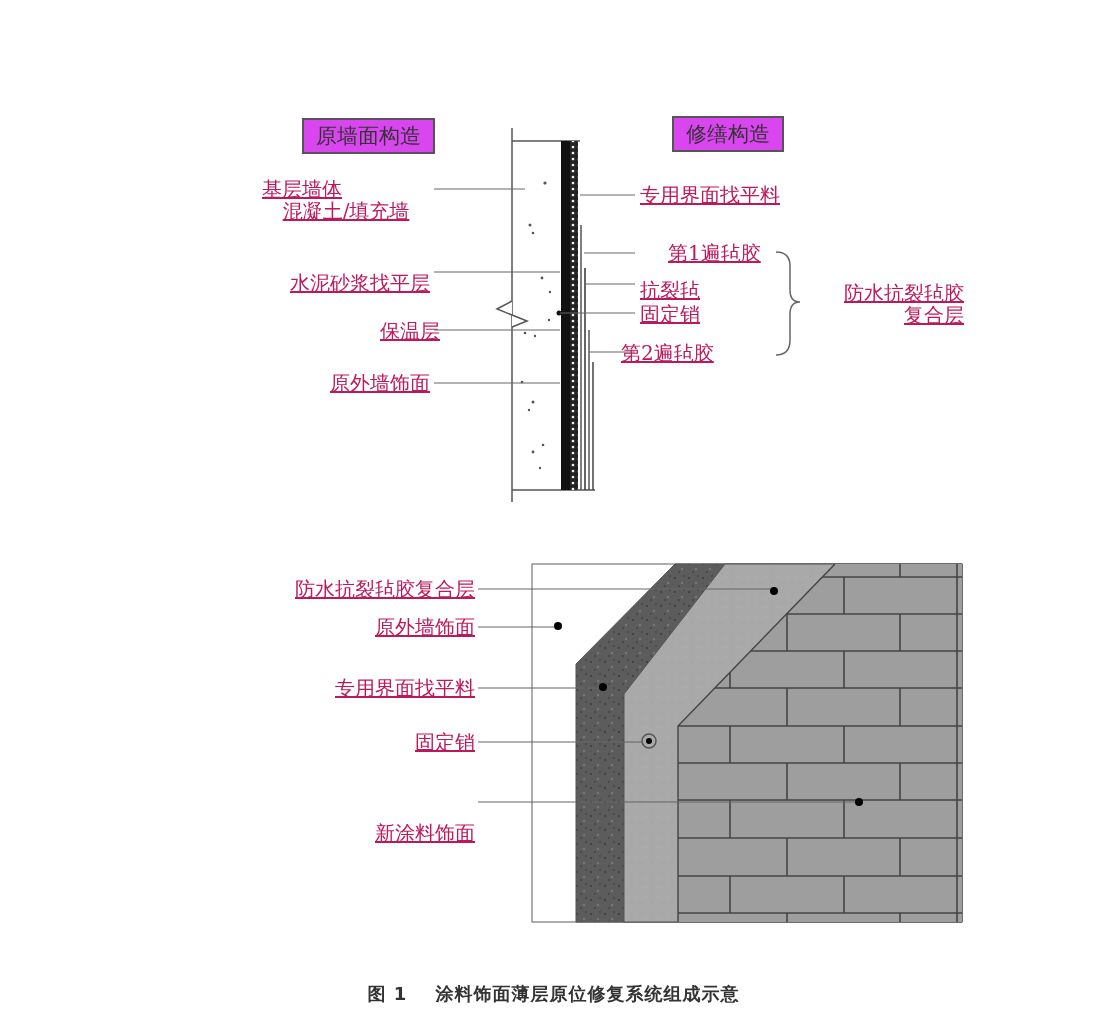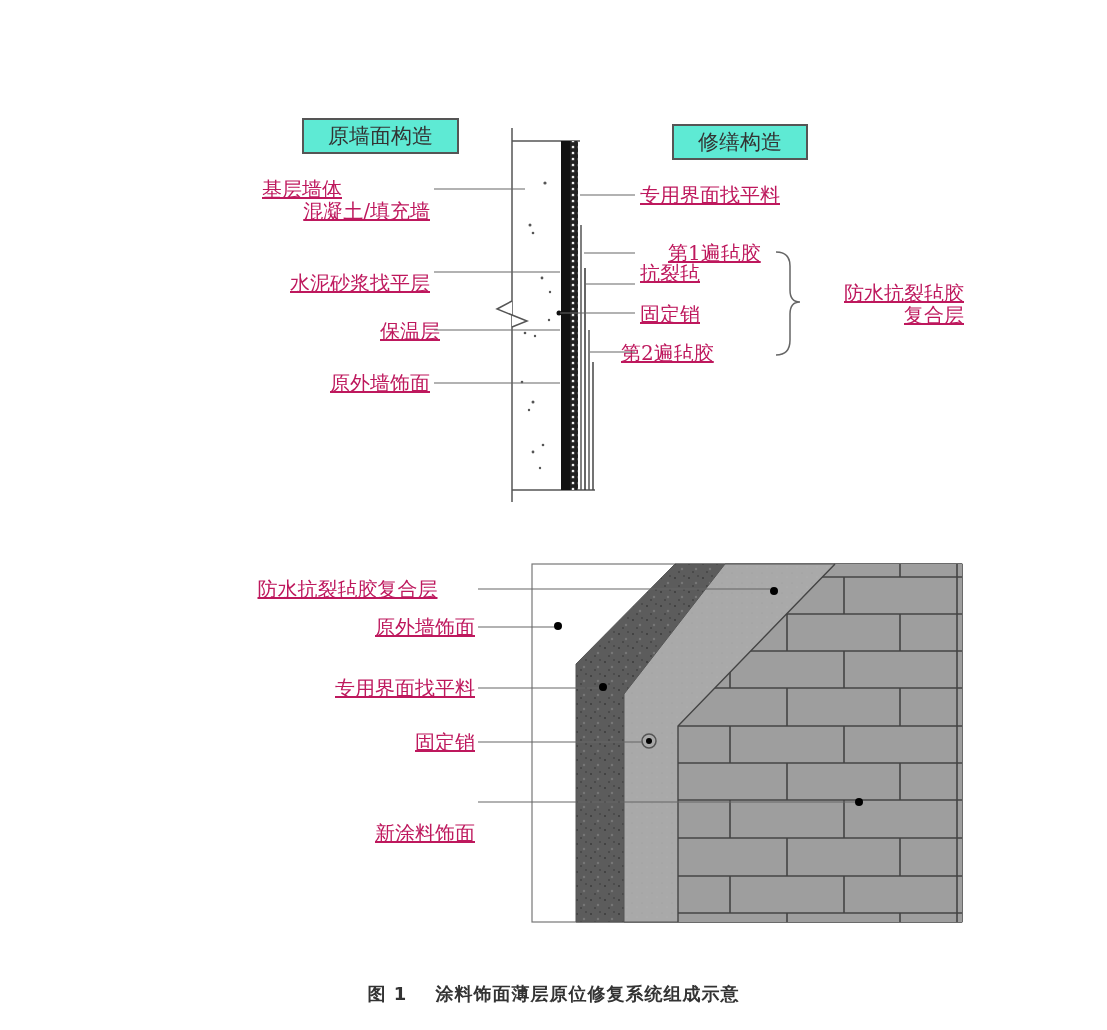--- a/index.html
+++ b/index.html
@@ -1,42 +1,42 @@
 <!DOCTYPE html>
 <html><head>
 <meta charset="utf-8">
 <style>
   html, body { margin:0; padding:0; background:#ffffff; }
   body { width:1107px; height:1030px; position:relative; overflow:hidden;
          font-family: "DejaVu Serif", "Liberation Serif", serif; color:#333; }
   .lbl { position:absolute; font-size:20px; line-height:22px; color:#be185d; white-space:nowrap;text-decoration:underline; }
   .r { text-align:right; }
-  .boxlbl { position:absolute; border:2px solid #555; padding:3px 24px; font-size:21px; line-height:26px; color:#333; background:#5eead4; }
+  .boxlbl { position:absolute; border:2px solid #555; padding:3px 12px; font-size:21px; line-height:26px; color:#333; background:#d946ef; }
   svg { position:absolute; left:0; top:0; }
   .caption { position:absolute; left:0; width:1107px; top:982px; text-align:center;
              font-family:"DejaVu Sans","Liberation Sans",sans-serif; font-weight:bold; font-size:18px; color:#333; letter-spacing:1px; }
   .caption .num { margin-right:28px; }
 </style>
 </head>
 <body>
 
 <div class="boxlbl" style="left:302px; top:118px;">原墙面构造</div>
-<div class="boxlbl" style="left:672px; top:124px;">修缮构造</div>
+<div class="boxlbl" style="left:672px; top:116px;">修缮构造</div>
 
 <div class="lbl r" style="left:250px; top:178px; width:180px;">
   <div style="text-align:left; padding-left:12px;">基层墙体</div>
-  <div style="text-align:right; padding-left:12px;">混凝土/填充墙</div>
+  <div style="text-align:center; padding-left:12px;">混凝土/填充墙</div>
 </div>
 <div class="lbl r" style="left:230px; top:272px; width:200px;">水泥砂浆找平层</div>
 <div class="lbl r" style="left:240px; top:320px; width:200px;">保温层</div>
 <div class="lbl r" style="left:230px; top:372px; width:200px;">原外墙饰面</div>
 
 <div class="lbl" style="left:640px; top:184px;">专用界面找平料</div>
 <div class="lbl" style="left:640px; top:242px;margin-left:28px;">第1遍毡胶</div>
-<div class="lbl" style="left:640px; top:262px;">抗裂毡</div>
+<div class="lbl" style="left:640px; top:279px;">抗裂毡</div>
 <div class="lbl" style="left:640px; top:303px;">固定销</div>
 <div class="lbl" style="left:621px; top:342px;">第2遍毡胶</div>
 <div class="lbl" style="left:844px; top:282px; text-align:right;">
   <div>防水抗裂毡胶</div>
   <div>复合层</div>
 </div>
 
 <svg width="1107" height="1030">
   <defs>
     <pattern id="speck" width="14" height="14" patternUnits="userSpaceOnUse">
@@ -166,21 +166,21 @@
 
   <g stroke="#666" stroke-width="1.2">
     <line x1="478" y1="589" x2="770" y2="589"></line>
     <line x1="478" y1="627" x2="554" y2="627"></line>
     <line x1="478" y1="688" x2="599" y2="688"></line>
     <line x1="478" y1="742" x2="642" y2="742"></line>
     <line x1="478" y1="802" x2="855" y2="802"></line>
   </g>
 </svg>
 
-<div class="lbl r" style="left:220px; top:578px; width:255px;text-align:center;">防水抗裂毡胶复合层</div>
+<div class="lbl r" style="left:220px; top:578px; width:255px;">防水抗裂毡胶复合层</div>
 <div class="lbl r" style="left:220px; top:616px; width:255px;">原外墙饰面</div>
 <div class="lbl r" style="left:220px; top:677px; width:255px;">专用界面找平料</div>
 <div class="lbl r" style="left:220px; top:731px; width:255px;">固定销</div>
 <div class="lbl r" style="left:220px; top:822px; width:255px;">新涂料饰面</div>
 
 <div class="caption">
   <span class="num">图 1</span><span>涂料饰面薄层原位修复系统组成示意</span>
 </div>
 
 </body></html>

